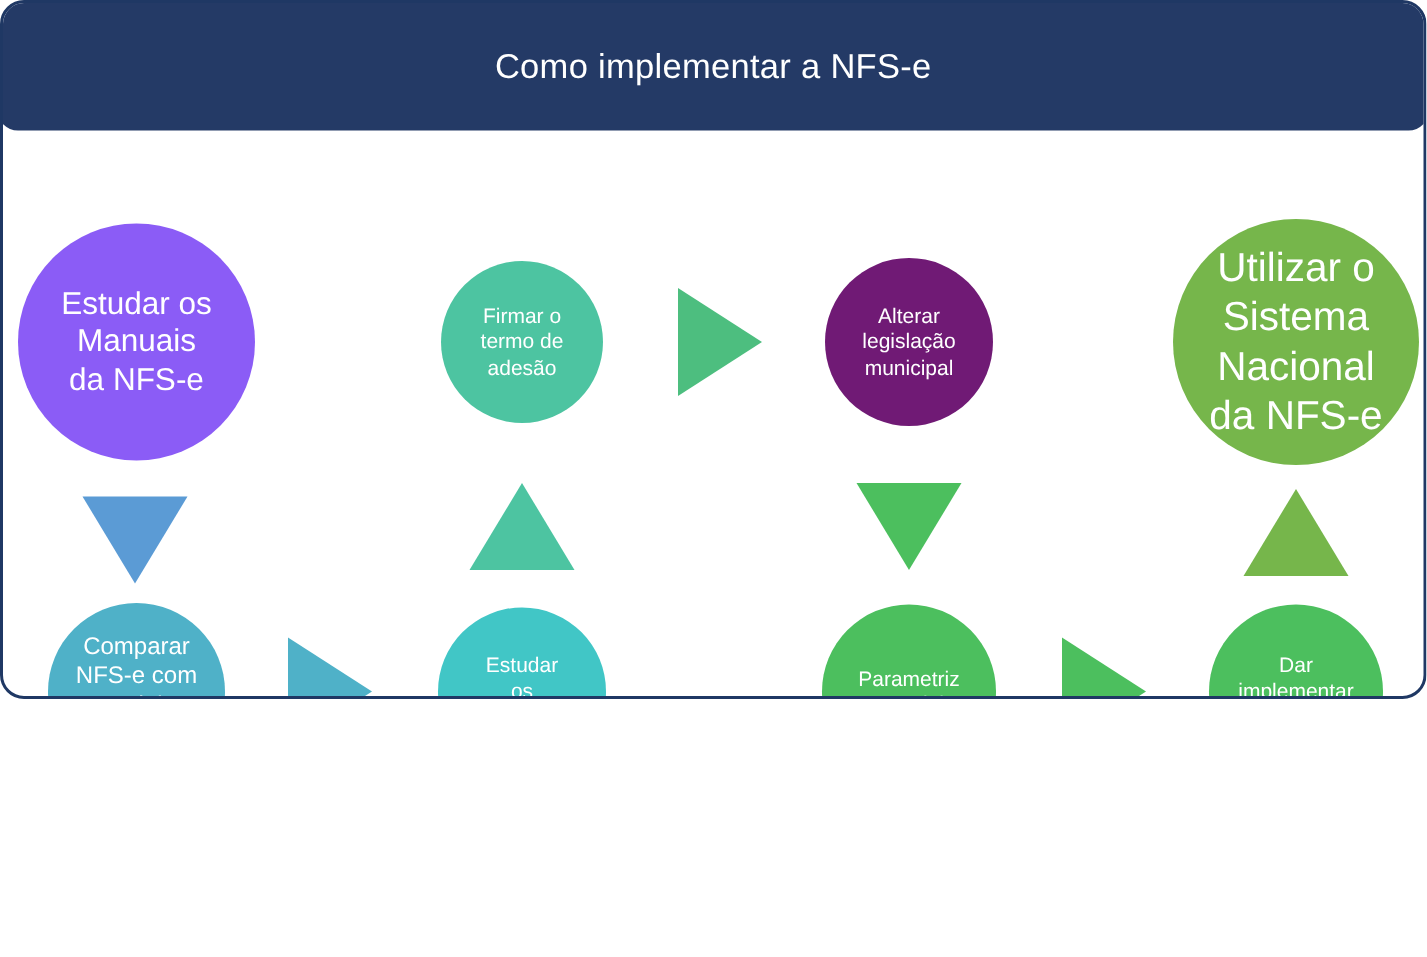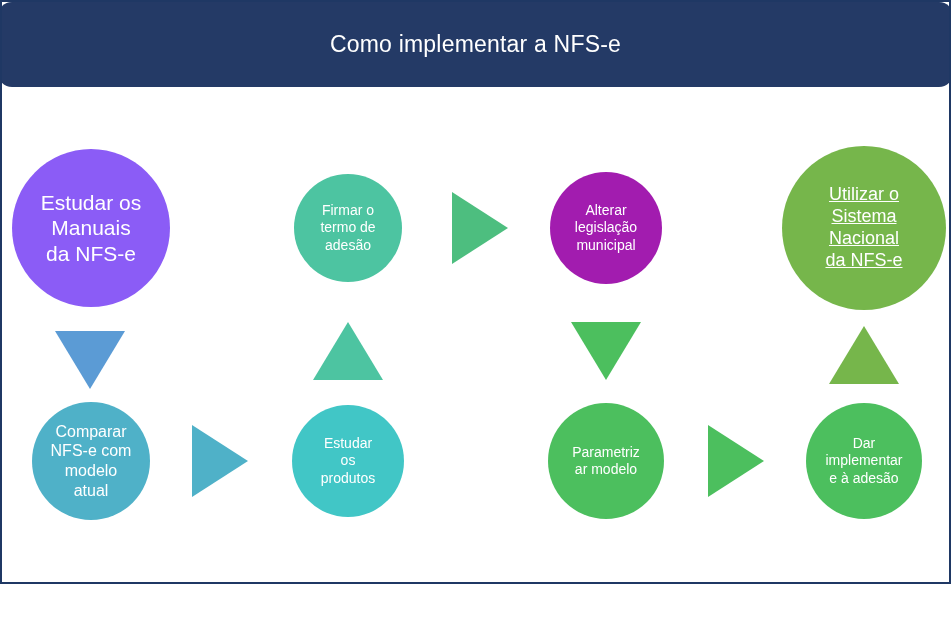--- a/index.html
+++ b/index.html
@@ -90,21 +90,21 @@
   .arrow.right {
     border-top: 36px solid transparent;
     border-bottom: 36px solid transparent;
     border-left-width: 56px;
     border-left-style: solid;
   }
 </style>
 </head>
 <body>
 
-<div id="canvas" style="width: 951px; height: 584px; background: rgb(255, 255, 255); border-color: rgb(31, 56, 100);">
+<div id="canvas" style="width: 951px; height: 466px; background: rgb(255, 255, 255); border-color: rgb(31, 56, 100); border-radius: 16px;">
 
   <div id="header-bar" style="background: rgb(36, 58, 102);">
     <div id="header-title" style="color: rgb(255, 255, 255);">Como implementar a NFS-e</div>
   </div>
 
   <div id="nodes-layer">
       <div class="node" style="left: 10px; top: 147px; width: 158px; height: 158px; background: #8b5cf6; font-size: 21px;">
         <span class="node-label">Estudar os
 Manuais
 da NFS-e</span>
@@ -118,30 +118,30 @@
       <div class="node" style="left: 292px; top: 172px; width: 108px; height: 108px; background: rgb(77, 196, 161); font-size: 14px; align-items: center;">
         <span class="node-label">Firmar o
 termo de
 adesão</span>
       </div>
       <div class="node" style="left: 290px; top: 403px; width: 112px; height: 112px; background: rgb(65, 198, 198); font-size: 14px;">
         <span class="node-label">Estudar
 os
 produtos</span>
       </div>
-      <div class="node" style="left: 548px; top: 170px; width: 112px; height: 112px; background: #a21caf; font-size: 14px;">
+      <div class="node" style="left: 548px; top: 170px; width: 112px; height: 112px; background: #701a75; font-size: 14px;">
         <span class="node-label">Alterar
 legislação
 municipal</span>
       </div>
       <div class="node" style="left: 546px; top: 401px; width: 116px; height: 116px; background: rgb(76, 191, 94); font-size: 14px;">
         <span class="node-label">Parametriz
 ar modelo</span>
       </div>
-      <div class="node" style="left: 780px; top: 144px; width: 164px; height: 164px; background: rgb(118, 182, 75); font-size: 18px; text-decoration: underline;">
+      <div class="node" style="left: 780px; top: 144px; width: 164px; height: 164px; background: rgb(118, 182, 75); font-size: 27px;">
         <span class="node-label">Utilizar o
 Sistema
 Nacional
 da NFS-e</span>
       </div>
       <div class="node" style="left: 804px; top: 401px; width: 116px; height: 116px; background: rgb(76, 191, 94); font-size: 14px;">
         <span class="node-label">Dar
 implementar
 e à adesão</span>
       </div>

